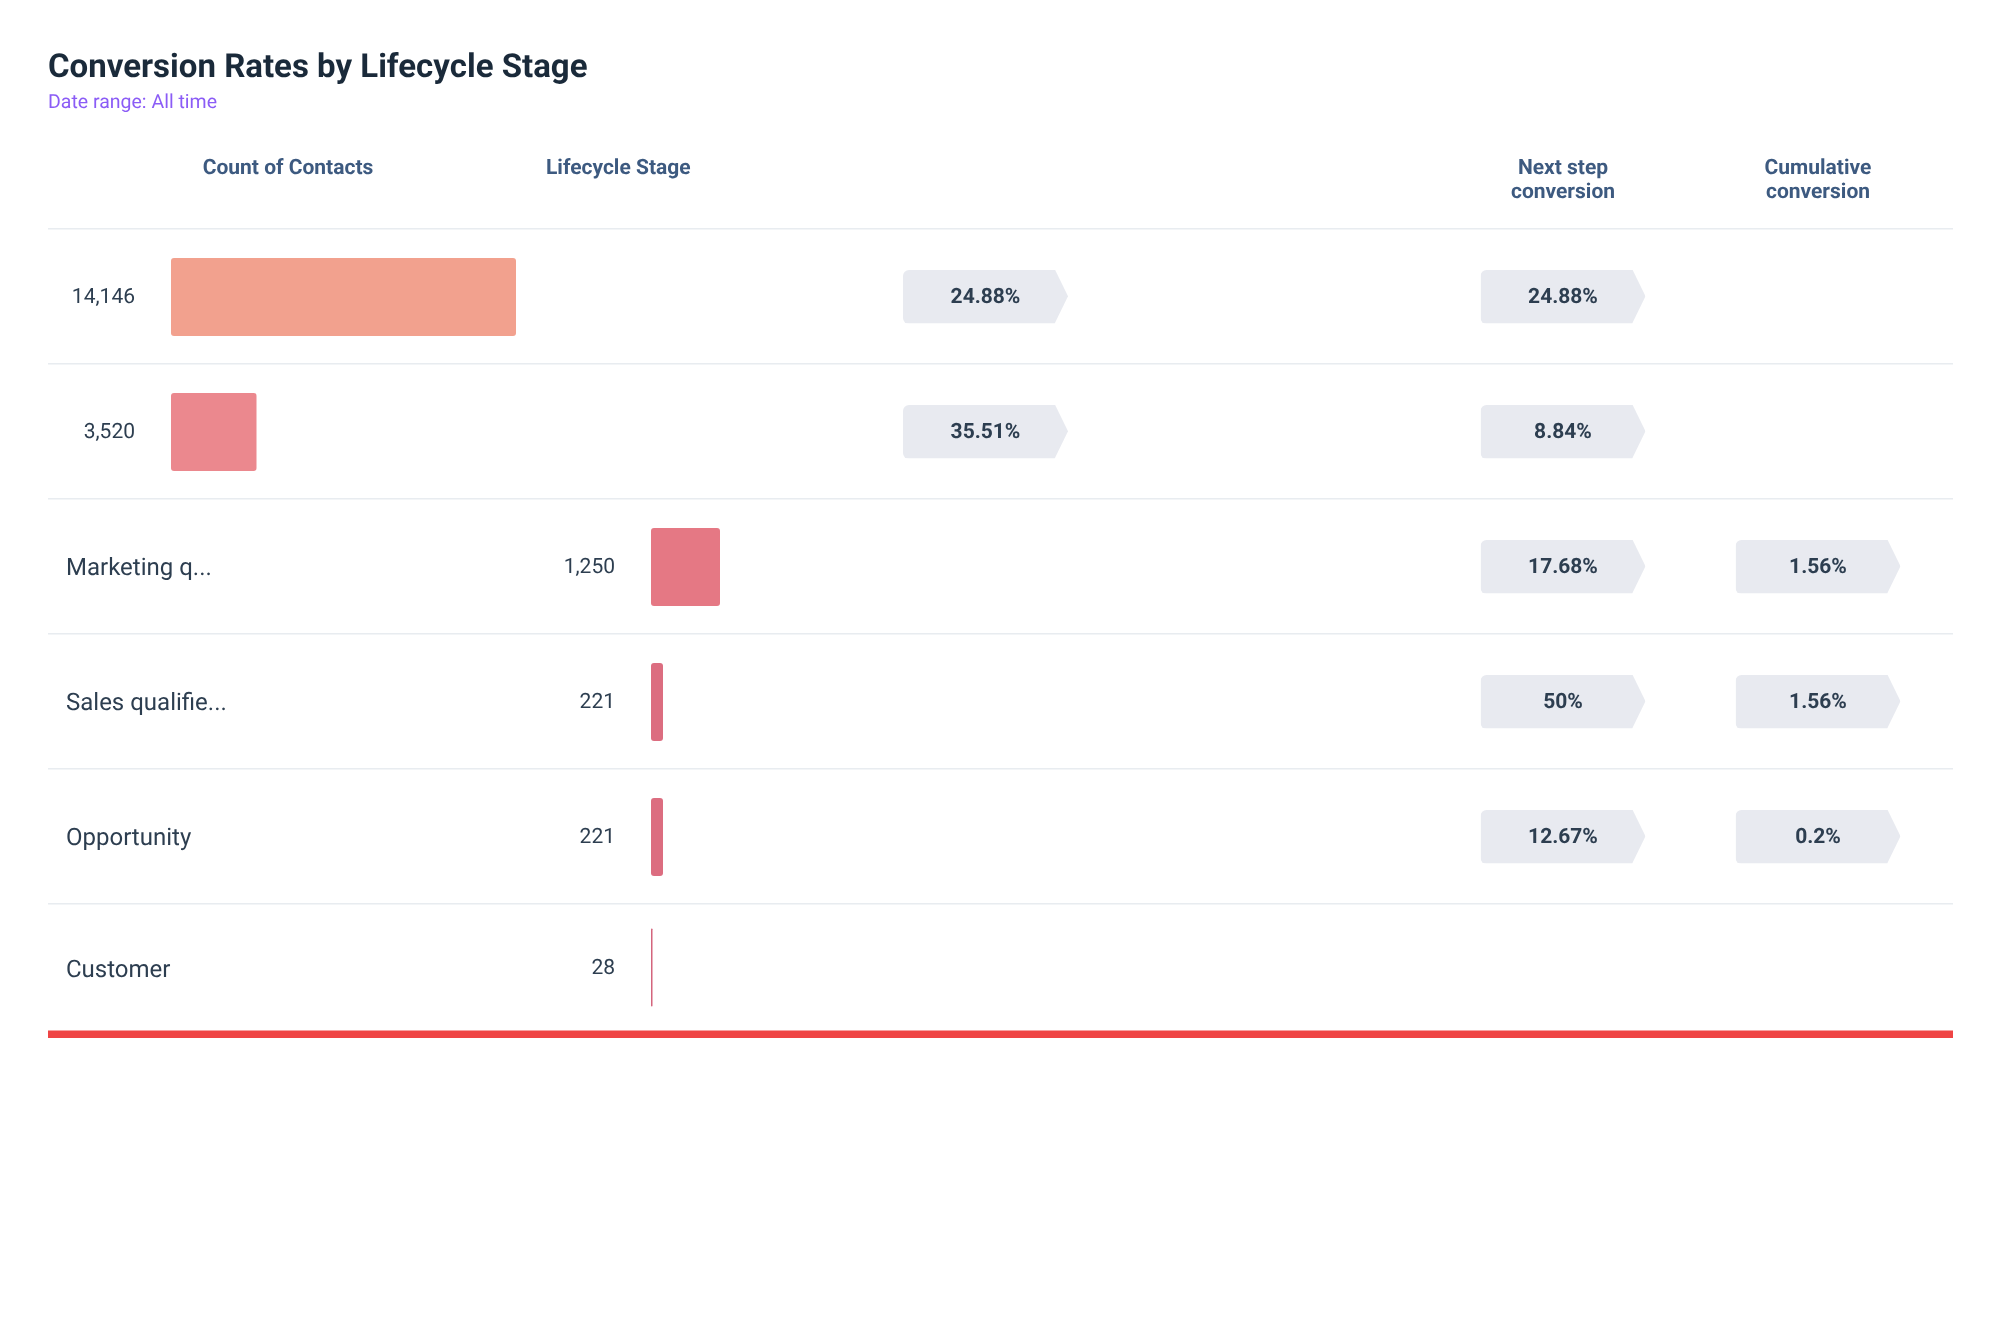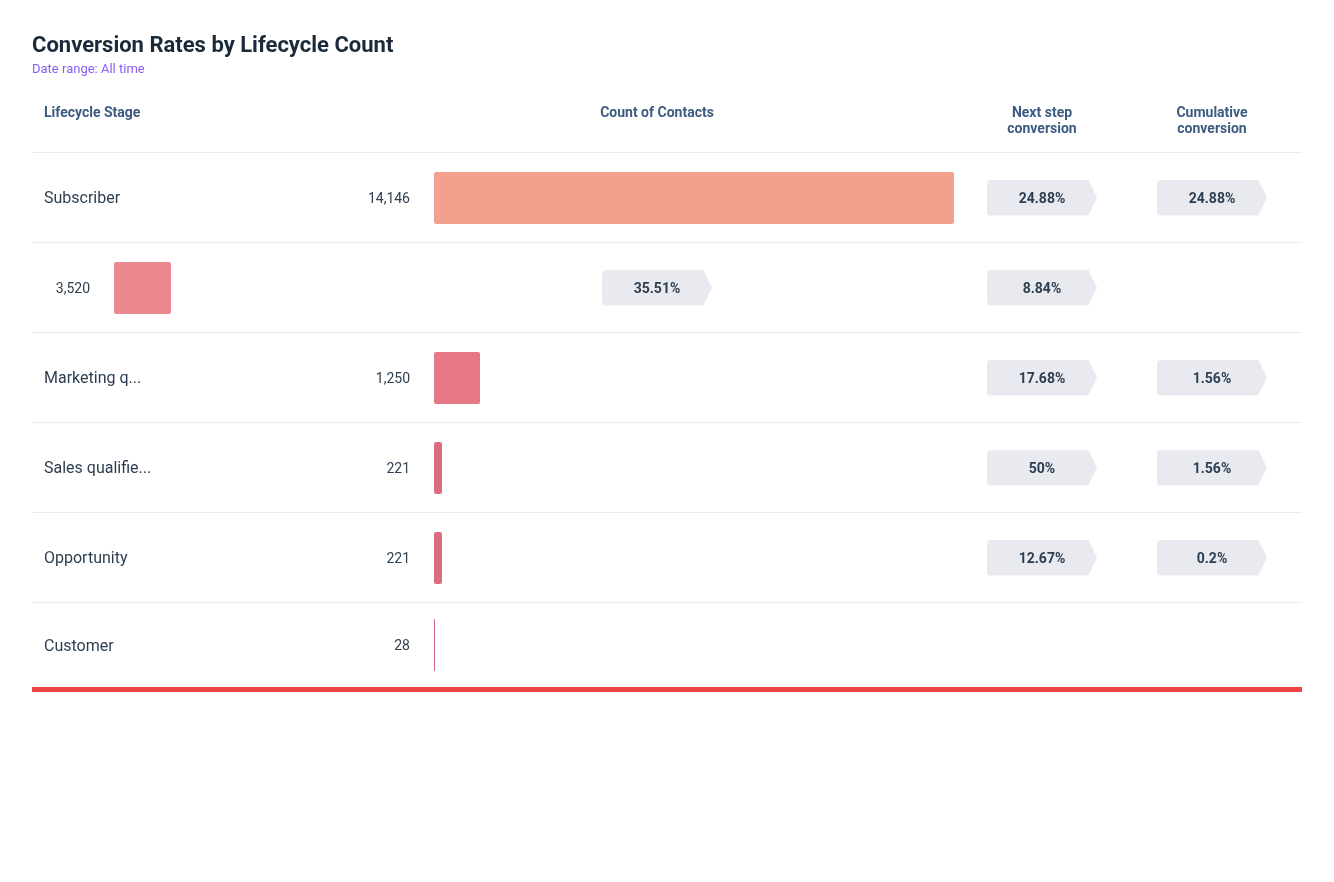--- a/index.html
+++ b/index.html
@@ -140,43 +140,42 @@
 
     .last-row .cell-conversion,
     .last-row .cell-cumulative {
       visibility: hidden;
     }
   </style>
 </head>
 <body>
 
 <div>
-  <h1 class="report-title">Conversion Rates by Lifecycle Count</h1>
+  <h1 class="report-title">Conversion Rates by Lifecycle Stage</h1>
   <div class="date-range">
     <span>Date range:</span>
     <span>All time</span>
   </div>
 
   <div class="table-wrapper">
     <div class="table-header">
+      <div class="col-header bar-col center">Count of Contacts</div>
       <div class="col-header">Lifecycle Stage</div>
-      <div class="col-header bar-col center">Count of Contacts</div>
       <div class="col-header center">
         <span>Next step</span><br>
         <span>conversion</span>
       </div>
       <div class="col-header center">
         <span>Cumulative</span><br>
         <span>conversion</span>
       </div>
     </div>
 
     <div class="table-body" id="table-body">
     <div class="table-row">
-    <div class="cell-stage">Subscriber</div>
     <div class="cell-bar">
       <span class="bar-count">14,146</span>
       <div class="bar-container">
         <div class="bar-fill" style="width: 100%; background-color: #f0907a; opacity: 0.85;">
         </div>
       </div>
     </div>
     <div class="cell-conversion">
       <div class="chevron-badge">24.88%</div>
     </div>

